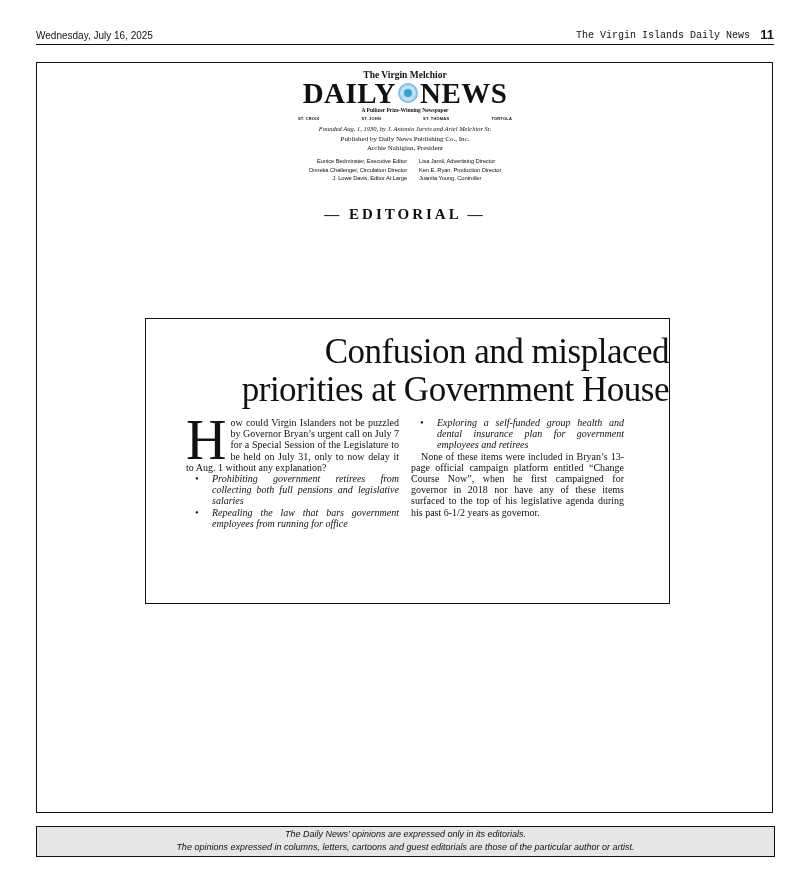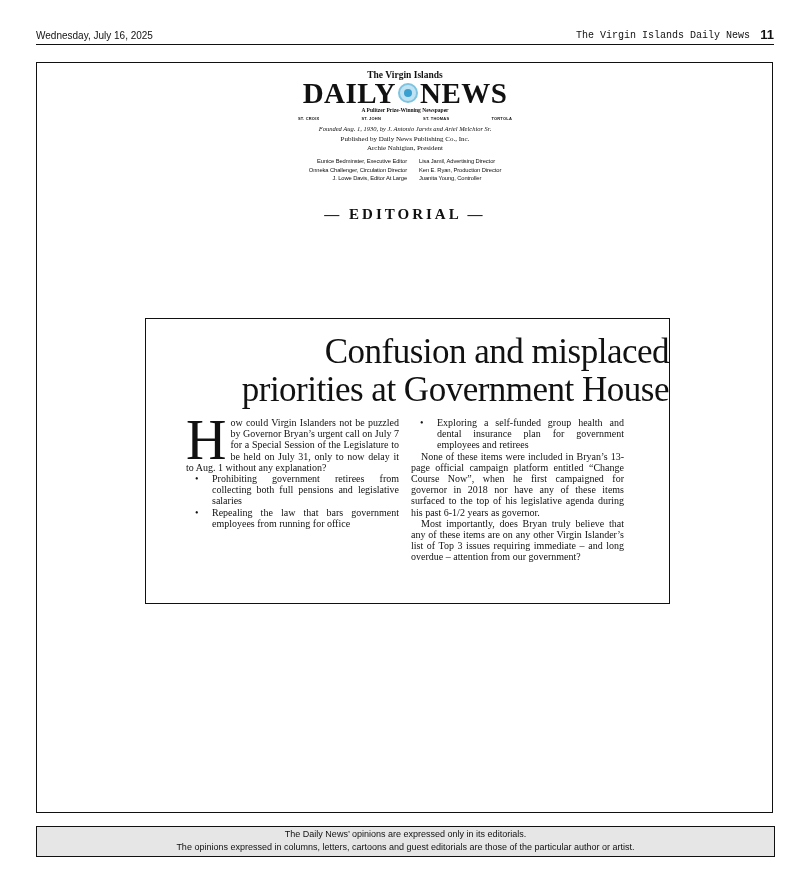--- a/index.html
+++ b/index.html
@@ -30,38 +30,38 @@
 
   .article { position: absolute; left: 145px; top: 318px; width: 525px; height: 286px; border: 1px solid #111; box-sizing: border-box; }
   .headline { position: absolute; left: 0; right: 0; top: 14px; text-align: right; font-family: "Liberation Serif", serif; font-size: 35px; line-height: 38px; letter-spacing: -0.5px; }
   .col { position: absolute; top: 98px; width: 213px; font-family: "Liberation Serif", serif; font-size: 10px; line-height: 11.2px; text-align: justify; }
   .col.left { left: 40px; }
   .col.right { left: 265px; }
   .col p { margin: 0; }
   .col p.indent { text-indent: 10px; }
   .dropcap { float: left; font-family: "Liberation Serif", serif; font-size: 56px; line-height: 42px; margin: 2px 4px 0 0; }
   .col ul { margin: 0; padding-left: 26px; list-style: none; }
-  .col li { position: relative; }
+  .col li { position: relative; font-style: italic; }
   .col li::before { content: "•"; position: absolute; left: -17px; top: 0; }
 
-  .disclaimer { position: absolute; left: 36px; top: 826px; width: 739px; height: 31px; background: #e6e6e6; border: 1px solid #111; box-sizing: border-box; text-align: center; font-family: "Liberation Sans", sans-serif; font-size: 9px; line-height: 13px; padding-top: 1px; }
+  .disclaimer { position: absolute; left: 36px; top: 826px; width: 739px; height: 31px; background: #e6e6e6; border: 1px solid #111; box-sizing: border-box; text-align: center; font-family: "Liberation Sans", sans-serif; font-style: italic; font-size: 9px; line-height: 13px; padding-top: 1px; }
 </style>
 </head>
 <body>
 
 <div class="topbar">
   <span class="date">Wednesday, July 16, 2025</span>
   <span class="pub">The Virgin Islands Daily News</span>
   <span class="page">11</span>
 </div>
 
 <div class="frame"></div>
 
 <div class="masthead">
-  <div class="mh-tag">The Virgin Islands</div>
+  <div class="mh-tag">The Virgin Melchior</div>
   <div class="mh-title">
     <span>DAILY</span>
     <span class="mh-seal"></span>
     <span>NEWS</span>
   </div>
   <div class="mh-sub">A Pulitzer Prize-Winning Newspaper</div>
   <div class="mh-islands">
     <span>ST. CROIX</span>
     <span>ST. JOHN</span>
     <span>ST. THOMAS</span>
@@ -98,20 +98,19 @@
     <ul>
       <li>Prohibiting government retirees from collecting both full pensions and legislative salaries</li>
       <li>Repealing the law that bars government employees from running for office</li>
     </ul>
   </div>
   <div class="col right">
     <ul>
       <li>Exploring a self-funded group health and dental insurance plan for government employees and retirees</li>
     </ul>
     <p class="indent">None of these items were included in Bryan’s 13-page official campaign platform entitled “Change Course Now”, when he first campaigned for governor in 2018 nor have any of these items surfaced to the top of his legislative agenda during his past 6-1/2 years as governor.</p>
-    <p class="indent">Most importantly, does Bryan truly believe that any of these items are on any other Virgin Islander’s list of Top 3 issues requiring immediate – and long overdue – attention from our government?</p>
   </div>
 </div>
 
 <div class="disclaimer">
   <div>The Daily News’ opinions are expressed only in its editorials.</div>
   <div>The opinions expressed in columns, letters, cartoons and guest editorials are those of the particular author or artist.</div>
 </div>
 
 </body></html>

